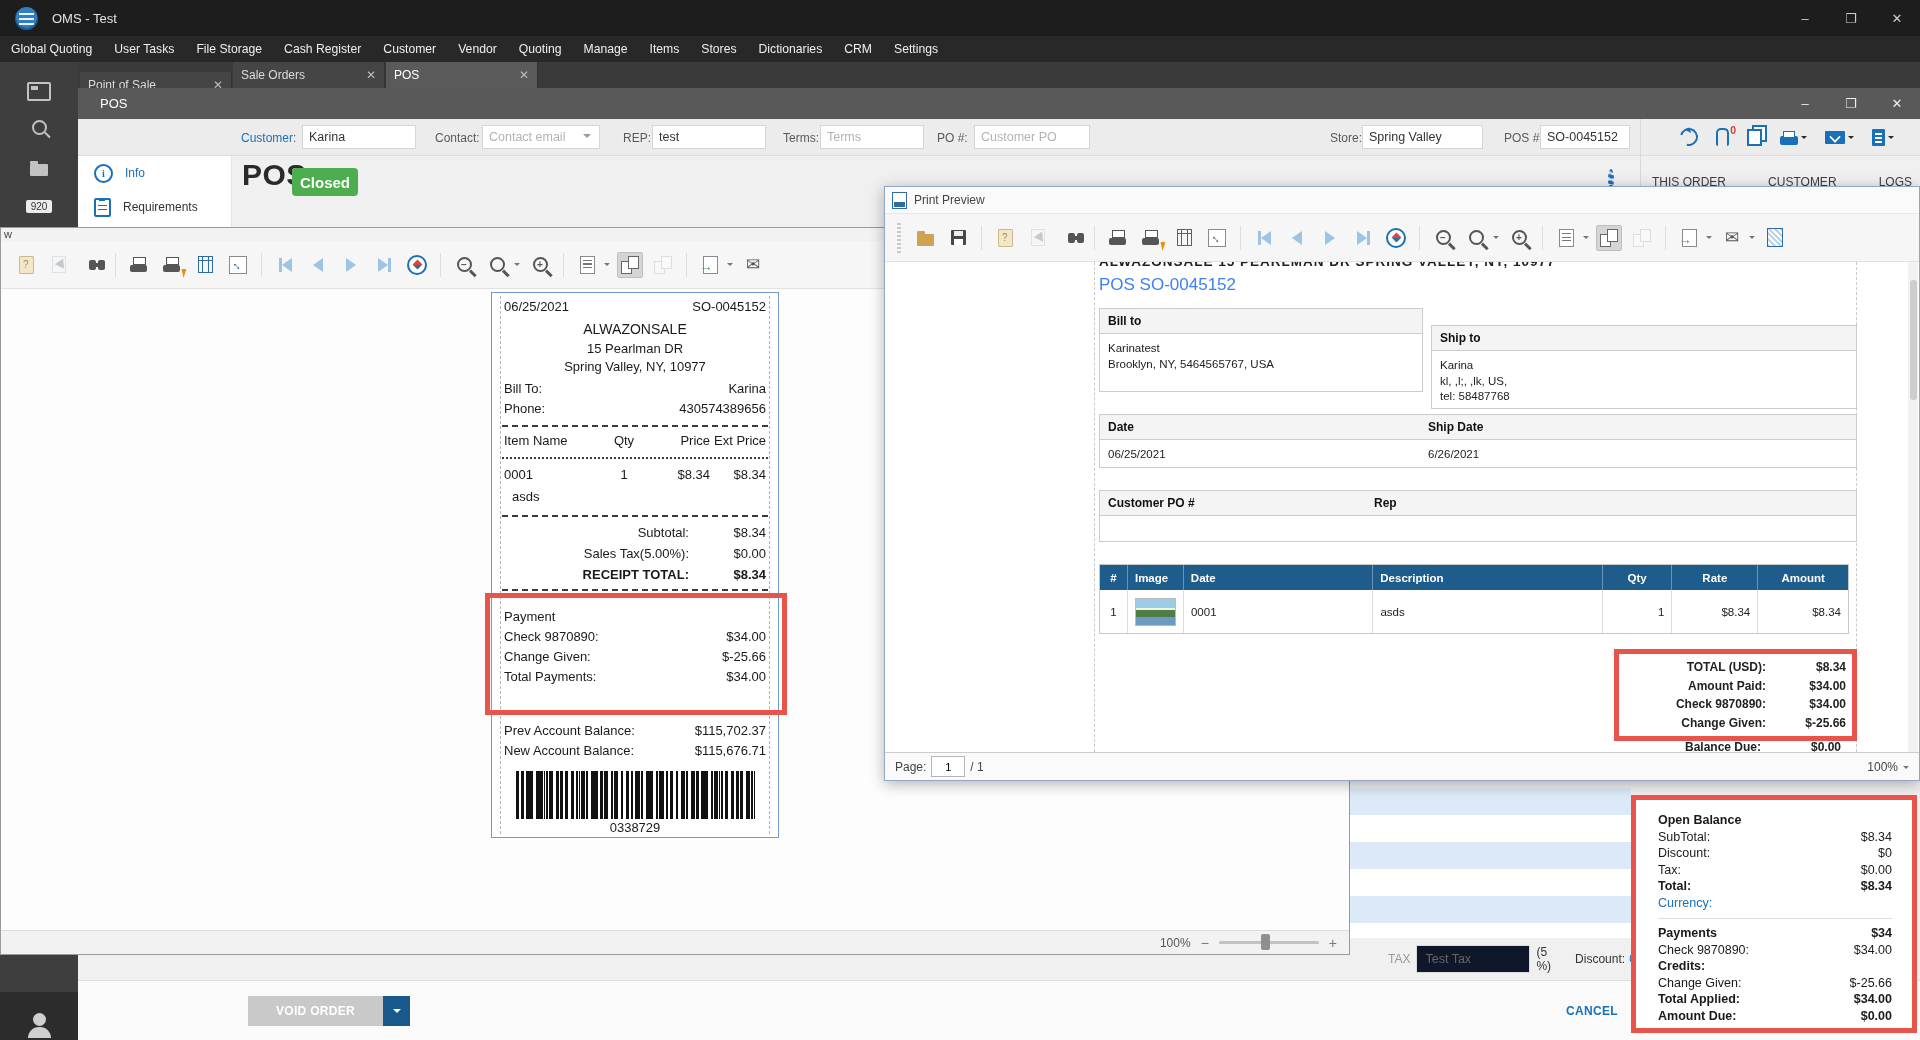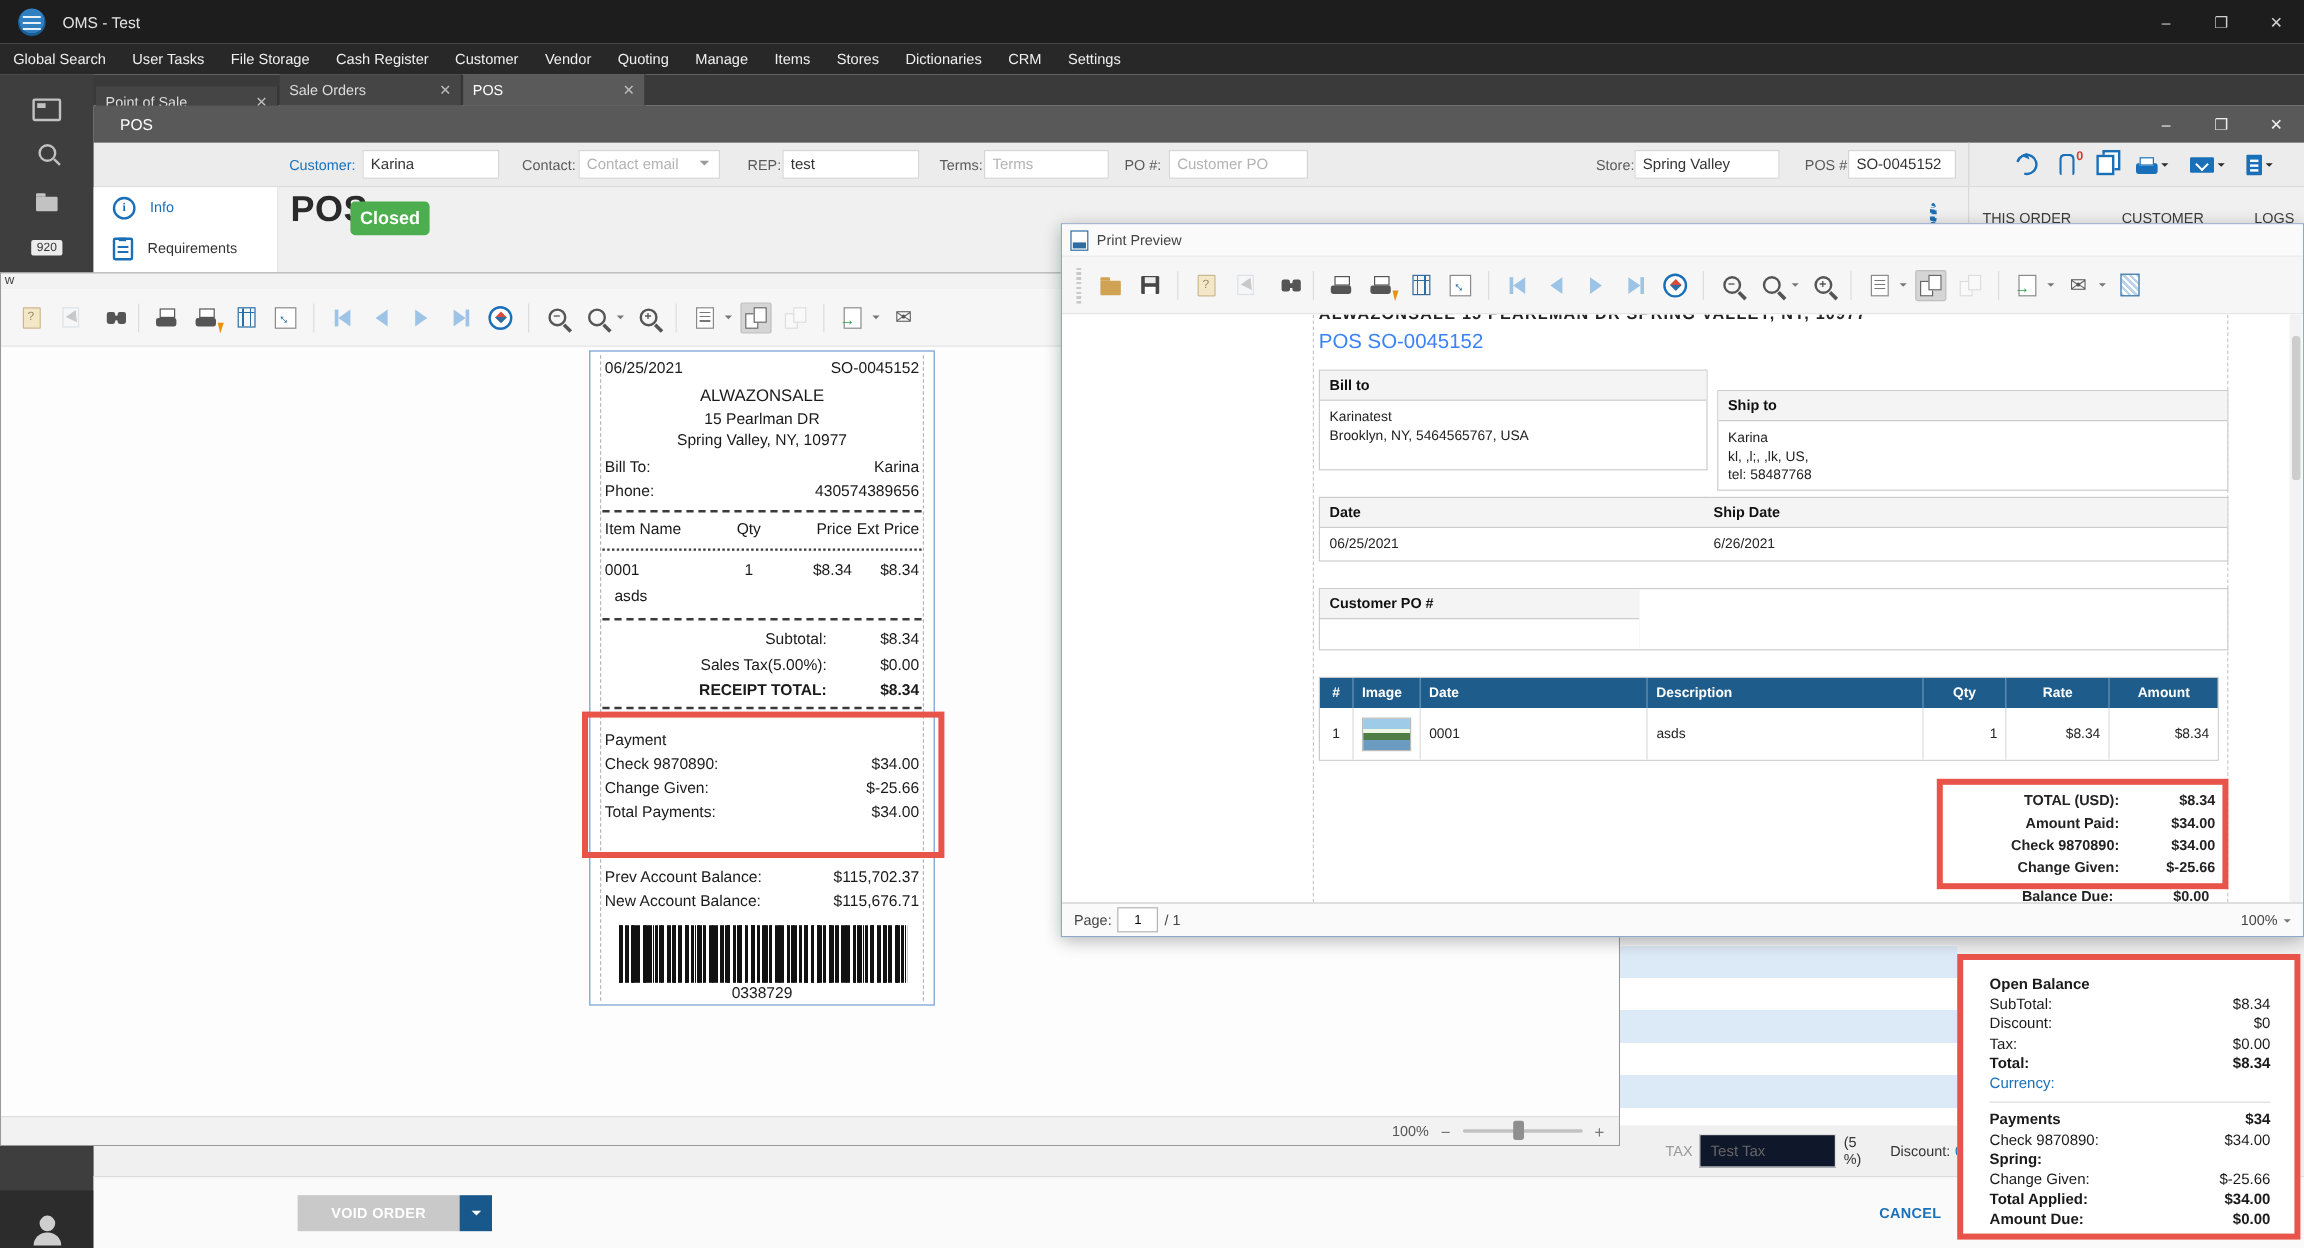--- a/index.html
+++ b/index.html
@@ -242,21 +242,21 @@
     <span id="applogo"></span>
     <span class="title">OMS - Test</span>
     <span class="winctl">
       <span>–</span>
       <span>❐</span>
       <span>✕</span>
     </span>
   </div>
 
   <div id="menubar" class="abs flex">
-    <span>Global Search</span>
+    <span>Global Quoting</span>
     <span>User Tasks</span>
     <span>File Storage</span>
     <span>Cash Register</span>
     <span>Customer</span>
     <span>Vendor</span>
     <span>Quoting</span>
     <span>Manage</span>
     <span>Items</span>
     <span>Stores</span>
     <span>Dictionaries</span>
@@ -672,20 +672,21 @@
       <div class="docbox" style="left:535px;top:152px;width:437px;height:54px;border-left:none;">
         <div class="hd">Ship Date</div>
         <div class="bd">6/26/2021</div>
       </div>
 
       <div class="docbox" style="left:214px;top:228px;width:268px;height:52px;">
         <div class="hd">Customer PO #</div>
         <div class="bd"></div>
       </div>
       <div class="docbox" style="left:481px;top:228px;width:491px;height:52px;border-left:none;">
+        <div class="hd">Rep</div>
         <div class="bd"></div>
       </div>
 
       <div id="itbl">
         <div class="hrow">
           <span class="c c0">#</span>
           <span class="c c1">Image</span>
           <span class="c c2">Date</span>
           <span class="c c3">Description</span>
           <span class="c c4">Qty</span>
@@ -761,21 +762,21 @@
     <div id="baldiv"></div>
     <div class="kv b">
         <span>Payments</span>
         <span>$34</span>
       </div>
     <div class="kv">
         <span>Check 9870890:</span>
         <span>$34.00</span>
       </div>
     <div class="kv b">
-        <span>Spring:</span>
+        <span>Credits:</span>
         <span></span>
       </div>
     <div class="kv">
         <span>Change Given:</span>
         <span>$-25.66</span>
       </div>
     <div class="kv b">
         <span>Total Applied:</span>
         <span>$34.00</span>
       </div>

